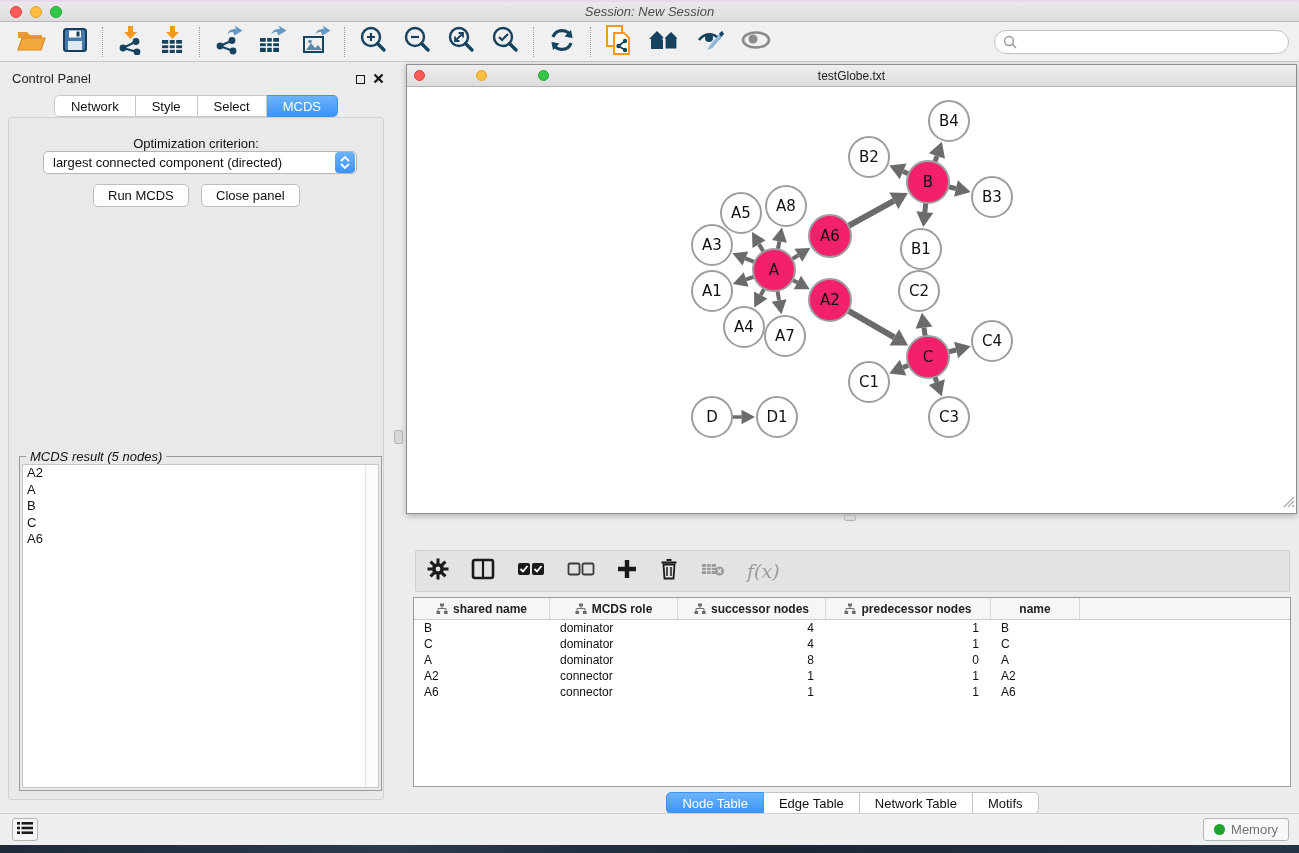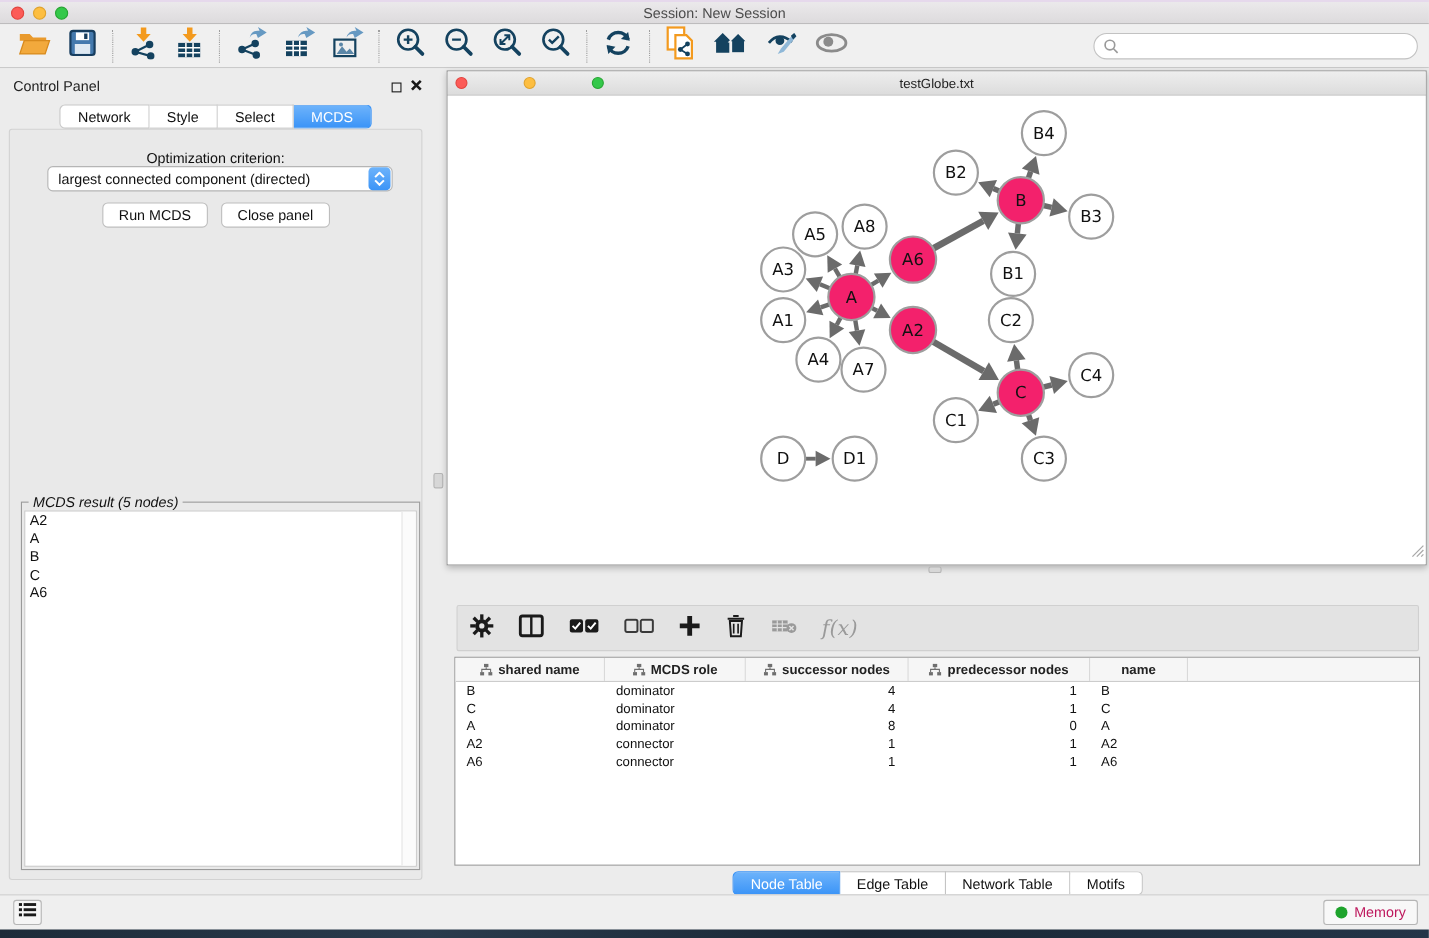--- a/index.html
+++ b/index.html
@@ -5,21 +5,21 @@
   * { margin:0; padding:0; box-sizing:border-box; }
   html,body { width:1299px; height:853px; overflow:hidden; }
   body { font-family:"Liberation Sans", sans-serif; background:#ececec; position:relative; }
 
   .abs { position:absolute; }
 
   
   #desktop-top { left:0; top:0; width:1299px; height:2px; background:#e6d9ec; }
   #titlebar { left:0; top:2px; width:1299px; height:20px;
     background:linear-gradient(#ebe9eb,#dddbdd); border-bottom:1px solid #b9b7b9;
-    display:flex; align-items:center; }
+    display:flex; align-items:center;font-style:italic; }
   .tl-dot { width:12px; height:12px; border-radius:50%; margin-left:8px; }
   .tl-red { background:#fc5b57; border:1px solid #e2443f; margin-left:10px; }
   .tl-yellow { background:#fdbe41; border:1px solid #e0a32e; }
   .tl-green { background:#34c84a; border:1px solid #27a533; }
   #titlebar .title { position:absolute; left:0; right:0; text-align:center;
     font-size:13px; color:#4c4c4c; }
 
   
   #toolbar { left:0; top:22px; width:1299px; height:40px; background:#f0f0f0;
     border-bottom:1px solid #c6c6c6; display:flex; align-items:center; }
@@ -118,21 +118,21 @@
   .tp-tab.active { background:linear-gradient(#6db3fb,#3b94f7); color:#fff; border-color:#3b94f7; }
 
   
   #statusbar { left:0; top:813px; width:1299px; height:32px; background:#efefef;
     border-top:1px solid #cfcfcf; display:flex; align-items:center; }
   #list-btn { width:26px; height:23px; margin-left:12px; background:#f5f5f5; border:1px solid #b5b5b5;
     border-radius:3px; display:flex; align-items:center; justify-content:center; cursor:pointer; }
   #memory-btn { position:absolute; right:10px; height:23px; background:#f8f8f8; border:1px solid #b5b5b5;
     border-radius:3px; display:flex; align-items:center; gap:6px; padding:0 10px; cursor:pointer; }
   #memory-dot { width:11px; height:11px; border-radius:50%; background:#1ea32c; }
-  #memory-label { font-size:13px; color:#be185d; }
+  #memory-label { font-size:13px; color:#737373; }
   #desktop-bottom { left:0; top:845px; width:1299px; height:8px;
     background:linear-gradient(90deg,#1d2b39,#2a3b4d 30%,#1a2735 60%,#243548); }
 </style>
 </head>
 <body>
 
 <div id="desktop-top" class="abs"></div>
 <div id="titlebar" class="abs">
   <span class="tl-dot tl-red"></span>
   <span class="tl-dot tl-yellow"></span>

